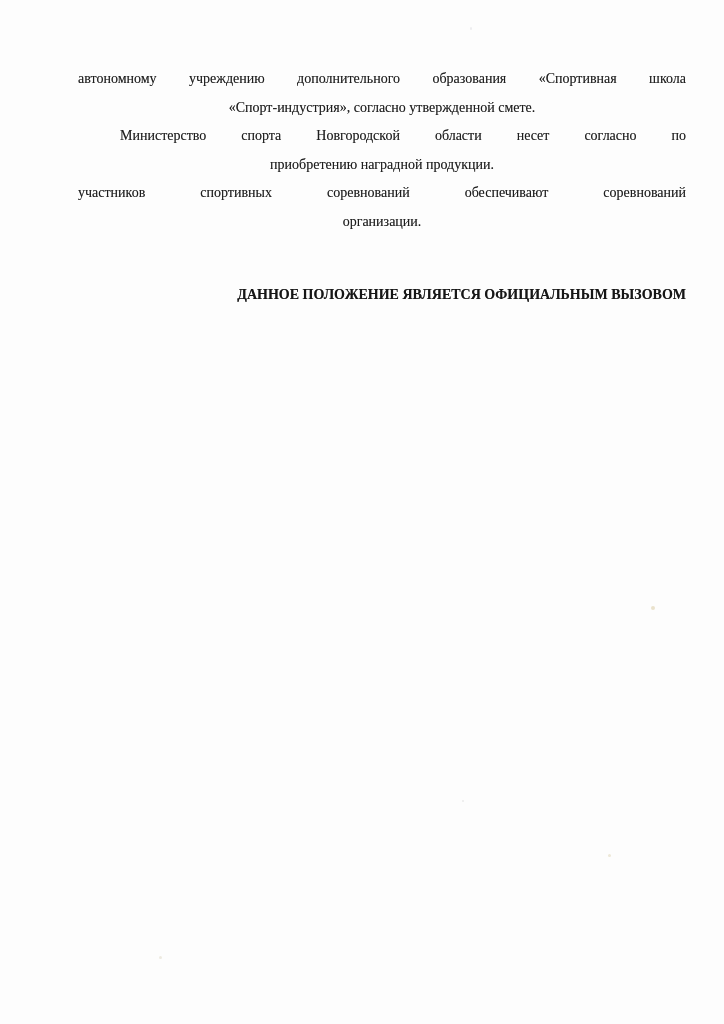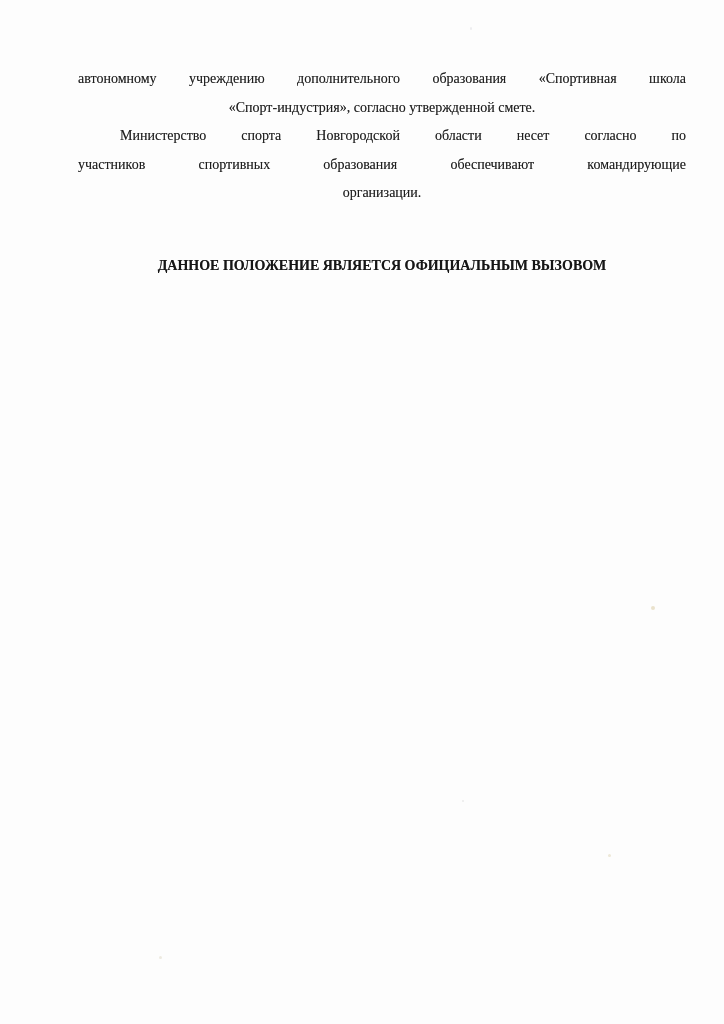--- a/index.html
+++ b/index.html
@@ -45,21 +45,21 @@
     text-indent: 42px;
   }
   .heading {
     margin-top: 46px;
     font-weight: bold;
     color: #161616;
     text-shadow: 0 0 0.6px rgba(15, 15, 15, 0.5);
   }
   .hline {
     line-height: 24px;
-    text-align: center;
+    text-align: right;
   }
   .speck {
     position: absolute;
     border-radius: 50%;
   }
   .speck-1 { left: 651px; top: 606px; width: 4px; height: 4px; background: rgba(205, 185, 130, 0.40); }
   .speck-2 { left: 608px; top: 854px; width: 3px; height: 3px; background: rgba(210, 195, 145, 0.35); }
   .speck-3 { left: 159px; top: 956px; width: 3px; height: 3px; background: rgba(205, 195, 165, 0.32); }
   .speck-4 { left: 462px; top: 800px; width: 2px; height: 2px; background: rgba(190, 190, 190, 0.28); }
   .speck-5 { left: 470px; top: 27px;  width: 2px; height: 3px; background: rgba(200, 200, 205, 0.30); }
@@ -71,24 +71,25 @@
 
   <div class="textblock">
 
     <div class="para">
       <div class="line just">автономному учреждению дополнительного образования «Спортивная школа</div>
       <div class="line">«Спорт-индустрия», согласно утвержденной смете.</div>
     </div>
 
     <div class="para">
       <div class="line just indent">Министерство спорта Новгородской области несет согласно по</div>
+      <div class="line">приобретению наградной продукции.</div>
     </div>
 
     <div class="para">
-      <div class="line just">участников спортивных образования обеспечивают командирующие</div>
+      <div class="line just">участников спортивных соревнований обеспечивают соревнований</div>
       <div class="line">организации.</div>
     </div>
 
     <div class="heading">
       <div class="hline">ДАННОЕ ПОЛОЖЕНИЕ ЯВЛЯЕТСЯ ОФИЦИАЛЬНЫМ ВЫЗОВОМ</div>
     </div>
 
   </div>
 
   <div class="speck speck-1"></div>

